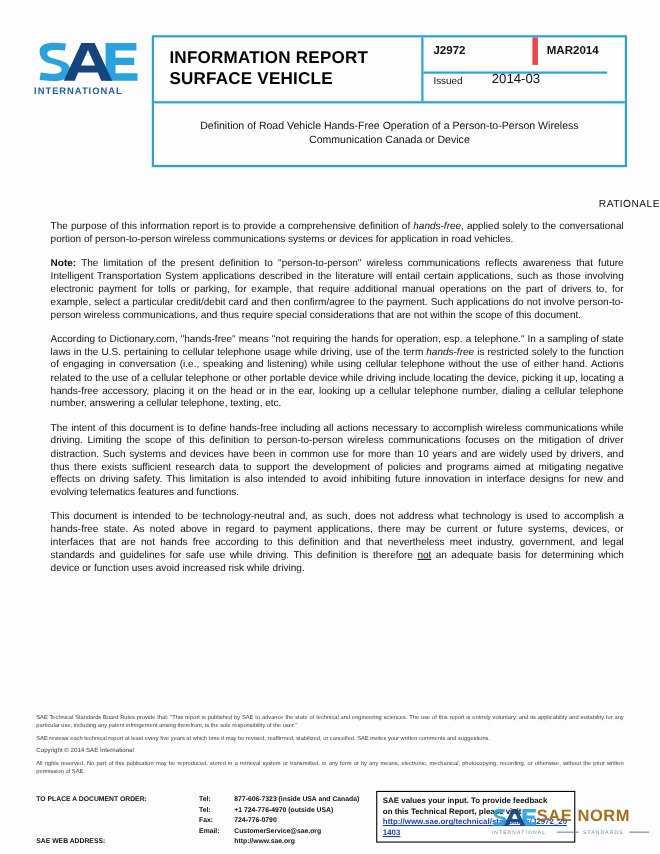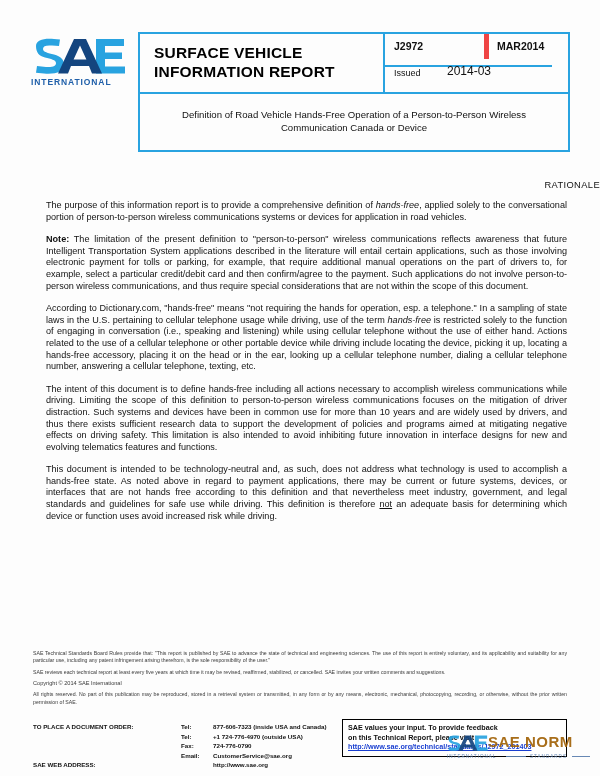--- a/index.html
+++ b/index.html
@@ -205,21 +205,21 @@
     height: 9.5px;
   }
   .c-label { position: absolute; left: 0; top: 0; }
   .c-key   { position: absolute; left: 148px; top: 0; }
   .c-val   { position: absolute; left: 180px; top: 0; }
 
   .feedback {
     position: absolute;
     left: 342px;
     top: 719px;
-    width: 225px;
+    width: 181px;
     border: 1.6px solid #000;
     box-sizing: border-box;
     padding: 3px 5px 4px 5px;
     background: rgba(255,255,255,0.85);
   }
   .feedback-line {
     font-size: 7.2px;
     font-weight: bold;
     line-height: 9.6px;
     color: #111;
@@ -306,22 +306,22 @@
           <path d="M44 3 L56 3 L72 37.5 L62 37.5 L59 30 L41 30 L38 37.5 L28 37.5 Z
                    M43.6 23.6 L56.4 23.6 L50 9.5 Z" fill="#14457f"></path>
         </svg>
       </div>
       <div class="logo-sub">INTERNATIONAL</div>
     </div>
 
     <div class="hdr-box">
       <div class="hdr-top">
         <div class="hdr-title">
+          <div>INFORMATION REPORT</div>
           <div>SURFACE VEHICLE</div>
-          <div>INFORMATION REPORT</div>
         </div>
 
         <div class="hdr-num-col">
           <div class="hdr-num-row">
             <div class="hdr-docnum">J2972</div>
             <div class="hdr-date-cell">
               <div class="hdr-date">MAR2014</div>
             </div>
           </div>
           <div class="hdr-issued-label">Issued</div>

